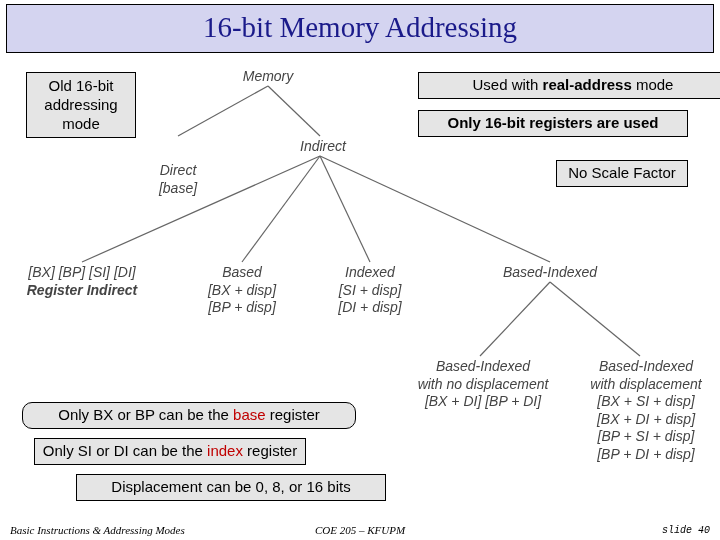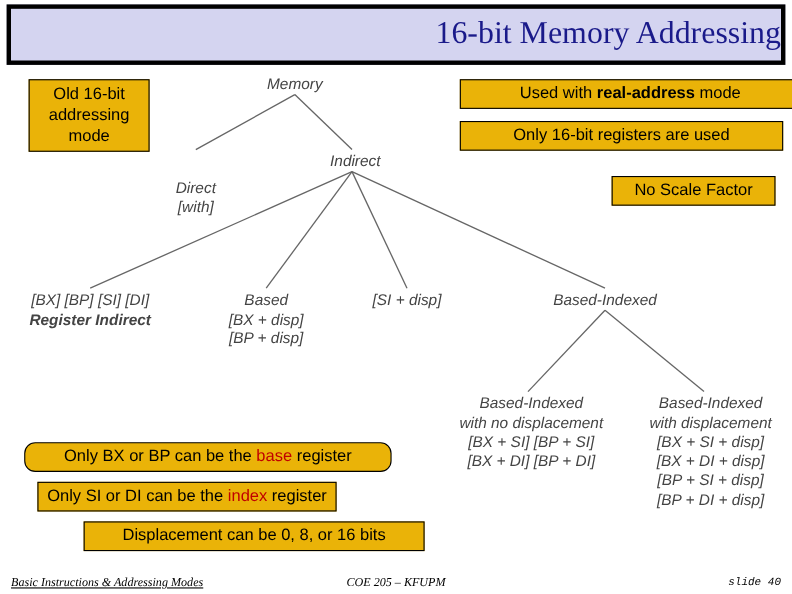--- a/index.html
+++ b/index.html
@@ -1,53 +1,53 @@
 <!DOCTYPE html>
 <html><head>
 <meta charset="utf-8">
 <style>
   * { box-sizing: border-box; margin: 0; padding: 0; }
   body { width: 720px; height: 540px; background: #fff; font-family: Arial, sans-serif; position: relative; overflow: hidden; }
-  .title-bar { background: #d4d4f0; border: 4px solid #000000; margin: 4px 6px 12px 6px; text-align: right; padding: 6px 0 8px 0; }
+  .title-bar { background: #d4d4f0; border: 1px solid #000000; margin: 4px 6px 12px 6px; text-align: center; padding: 6px 0 8px 0; }
   .title-bar span { font-family: "Comic Sans MS", cursive; font-size: 29px; color: #1a1a8a; font-weight: normal; }
-  .box { position: absolute; border: 1.5px solid #000; background: #eab308; text-align: center; font-size: 15px; line-height: 1.25; padding: 4px 6px; }
+  .box { position: absolute; border: 1.5px solid #000; background: #e5e5e5; text-align: center; font-size: 15px; line-height: 1.25; padding: 4px 6px; }
   .box.small { font-size: 15px; padding: 3px 5px; }
   .hl-real { font-weight: bold; }
   .hl-base { color: #c00000; }
   .hl-index { color: #c00000; }
   .node { position: absolute; font-size: 14px; color: #444; text-align: center; line-height: 1.25; font-style: italic; }
   .node .n1 { display: block; }
   svg.tree { position: absolute; left: 0; top: 0; pointer-events: none; }
   .footer { position: absolute; left: 0; bottom: 4px; width: 100%; }
-  .footer .fleft { position: absolute; left: 10px; bottom: 0; font-style: italic; font-family: "Times New Roman", serif; font-size: 11px; text-decoration: underline; }
+  .footer .fleft { position: absolute; left: 10px; bottom: 0; font-style: italic; font-family: "Times New Roman", serif; font-size: 11px; }
   .footer .fmid { position: absolute; left: 50%; transform: translateX(-50%); bottom: 0; font-style: italic; font-family: "Times New Roman", serif; font-size: 11px; }
   .footer .fright { position: absolute; right: 10px; bottom: 0; font-style: italic; font-family: Liberation Mono, monospace; font-size: 10px; }
 </style>
 </head>
 <body>
 
 <div class="title-bar">
   <span>16-bit Memory Addressing</span>
 </div>
 
 <div class="box" style="left:26px; top:72px; width:110px;">
   <span>Old 16-bit</span><br>
   <span>addressing</span><br>
   <span>mode</span>
 </div>
 
 <div class="box small" style="left:418px; top:72px; width:310px;">
   <span>Used with </span><span class="hl-real">real-address</span><span> mode</span>
 </div>
 
-<div class="box small" style="left:418px; top:110px; width:294px;">
+<div class="box small" style="left:418px; top:110px; width:270px;font-weight:bold;">
   <span>Only 16-bit registers are used</span>
 </div>
 
-<div class="box small" style="left:556px; top:160px; width:149px;">
+<div class="box small" style="left:556px; top:160px; width:132px;">
   <span>No Scale Factor</span>
 </div>
 
 <div class="box small" style="left:22px; top:402px; width:334px; text-align:center;border-radius:10px;">
   <span>Only BX or BP can be the </span><span class="hl-base">base</span><span> register</span>
 </div>
 
 <div class="box small" style="left:34px; top:438px; width:272px;">
   <span>Only SI or DI can be the </span><span class="hl-index">index</span><span> register</span>
 </div>
@@ -55,50 +55,51 @@
 <div class="box small" style="left:44px; top:474px; width:310px;margin-left:32px;">
   <span>Displacement can be 0, 8, or 16 bits</span>
 </div>
 
 <div class="node" style="left:228px; top:68px; width:80px;">
   <span class="n1">Memory</span>
 </div>
 
 <div class="node" style="left:148px; top:138px; width:60px;margin-top:24px;">
   <span class="n1">Direct</span>
-  <span class="n1">[with]</span>
+  <span class="n1">[base]</span>
 </div>
 
 <div class="node" style="left:288px; top:138px; width:70px;">
   <span class="n1">Indirect</span>
 </div>
 
 <div class="node" style="left:12px; top:264px; width:140px;">
   <span class="n1">[BX]  [BP]  [SI]  [DI]</span>
   <span class="n1" style="font-weight:bold;">Register Indirect</span>
 </div>
 
 <div class="node" style="left:192px; top:264px; width:100px;">
   <span class="n1">Based</span>
   <span class="n1">[BX + disp]</span>
   <span class="n1">[BP + disp]</span>
 </div>
 
 <div class="node" style="left:320px; top:264px; width:100px;">
+  <span class="n1">Indexed</span>
   <span class="n1">[SI + disp]</span>
+  <span class="n1">[DI + disp]</span>
 </div>
 
 <div class="node" style="left:490px; top:264px; width:120px;">
   <span class="n1">Based-Indexed</span>
 </div>
 
 <div class="node" style="left:398px; top:358px; width:170px;">
   <span class="n1">Based-Indexed</span>
   <span class="n1">with no displacement</span>
-  <span class="n1">[BX + SI]  [BP + SI]</span>
   <span class="n1">[BX + DI]  [BP + DI]</span>
 </div>
 
 <div class="node" style="left:576px; top:358px; width:140px;">
   <span class="n1">Based-Indexed</span>
   <span class="n1">with displacement</span>
   <span class="n1">[BX + SI + disp]</span>
   <span class="n1">[BX + DI + disp]</span>
   <span class="n1">[BP + SI + disp]</span>
   <span class="n1">[BP + DI + disp]</span>

